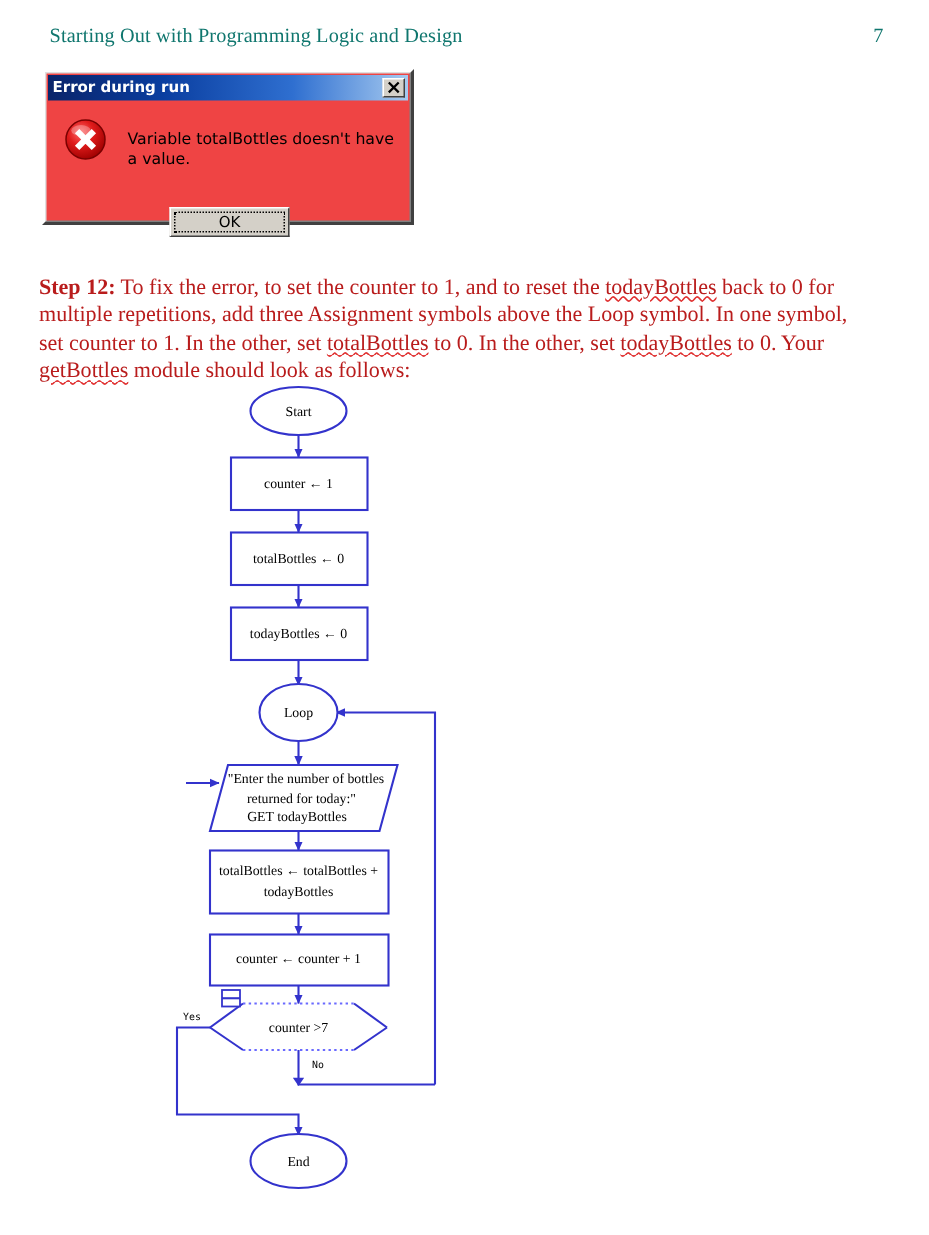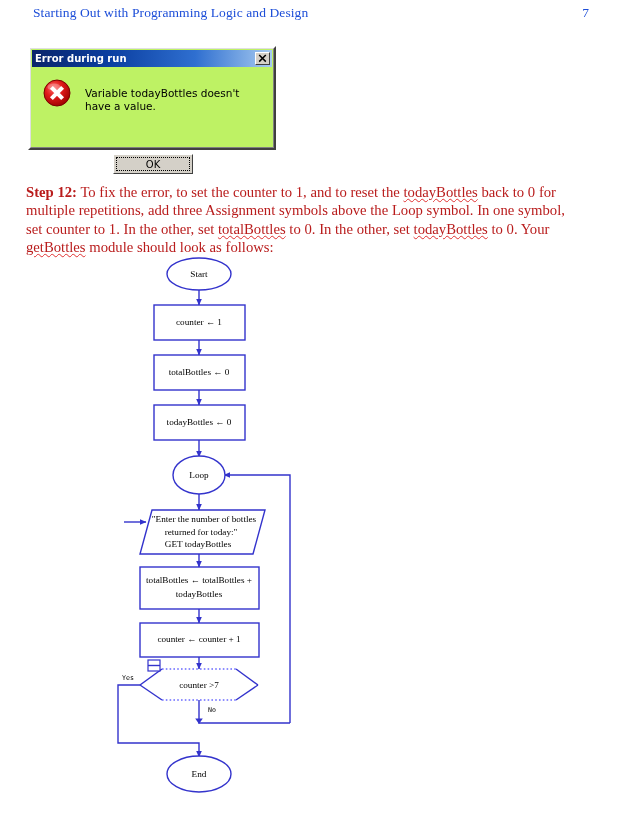--- a/index.html
+++ b/index.html
@@ -12,42 +12,42 @@
     height: 823px;
     position: relative;
     overflow: hidden;
     font-family: "Liberation Serif", serif;
     color: #000;
   }
 
   
   .page-header {
     position: absolute;
-    top: 5px;
+    top: 16px;
     left: 33px;
     width: 556px;
     height: 20px;
     display: flex;
     align-items: baseline;
     justify-content: space-between;
-    color: #1d4ed8;
+    color: #0f766e;
     font-size: 13.5px;
     font-family: "Liberation Serif", serif;
     letter-spacing: .1px;
   }
   .page-header .page-num { font-size: 13.5px; }
 
   
   .dialog {
     position: absolute;
     left: 28px;
     top: 46px;
     width: 248px;
     height: 104px;
-    background: #bef264;
+    background: #ef4444;
     border-top: 2px solid #ffffff;
     border-left: 2px solid #ffffff;
     border-right: 2px solid #404040;
     border-bottom: 2px solid #404040;
     box-sizing: border-box;
     font-family: "DejaVu Sans", sans-serif;
   }
   .dialog-inner {
     position: absolute;
     inset: 0;
@@ -125,21 +125,20 @@
     border-left: 1px solid #ffffff;
     border-right: 1px solid #404040;
     border-bottom: 1px solid #404040;
     box-sizing: border-box;
     display: flex;
     align-items: center;
     justify-content: center;
     font-size: 10px;
     color: #000;
     font-family: "DejaVu Sans", sans-serif;
-    margin-top: 16px;
   }
   .ok-btn .focus-ring {
     position: absolute;
     left: 2px; top: 2px; right: 2px; bottom: 2px;
     border: 1px dotted #000;
   }
   .ok-label { position: relative; z-index: 2; }
 
   
   .step-para {
@@ -218,21 +217,21 @@
             <stop offset="45%" stop-color="#e01b1b"></stop>
             <stop offset="100%" stop-color="#9e0000"></stop>
           </radialGradient>
         </defs>
         <circle cx="15" cy="15" r="13" fill="url(#errg)" stroke="#7a0000" stroke-width="1"></circle>
         <ellipse cx="12" cy="9" rx="6.5" ry="3.6" fill="#ffffff" opacity="0.28"></ellipse>
         <path d="M9.4 9.4 L20.6 20.6 M20.6 9.4 L9.4 20.6" stroke="#ffffff" stroke-width="4.1" stroke-linecap="butt"></path>
       </svg>
     </span>
 
-    <div class="dialog-msg">Variable todayBottles doesn't have a value.</div>
+    <div class="dialog-msg">Variable totalBottles doesn't have a value.</div>
 
     <div class="ok-btn">
       <span class="focus-ring"></span>
       <span class="ok-label">OK</span>
     </div>
   </div>
 </div>
 
 <p class="step-para"><b>Step 12:</b><span>  To fix the error, to set the counter to 1, and to reset the </span><span class="sp">todayBottles</span><span> back to 0 for multiple repetitions, add three Assignment symbols above the Loop symbol.  In one symbol, set counter to 1.  In the other, set </span><span class="sp">totalBottles</span><span> to 0.  In the other, set </span><span class="sp">todayBottles</span><span> to 0.  Your </span><span class="sp">getBottles</span><span> module should look as follows:</span></p>
 

